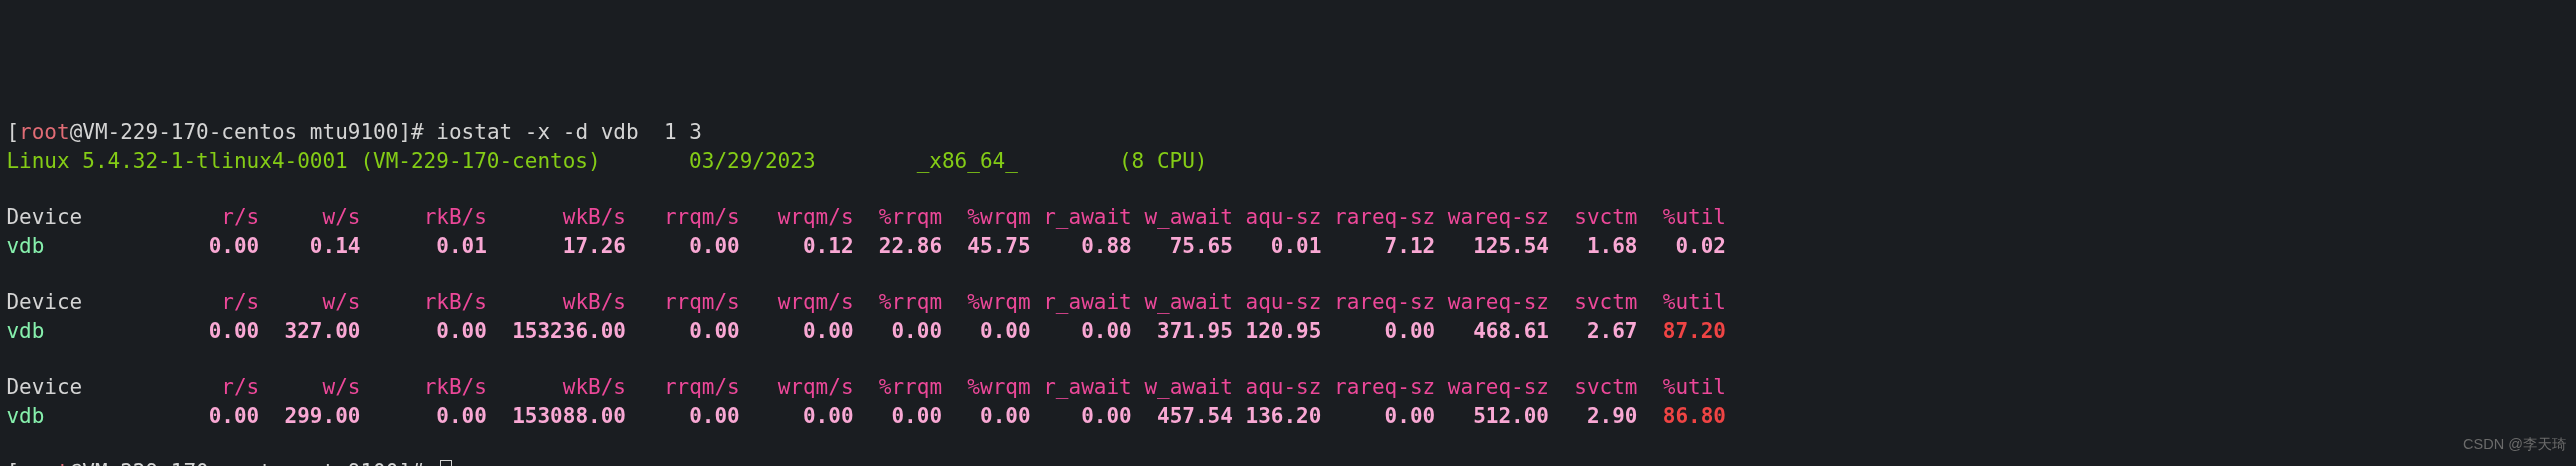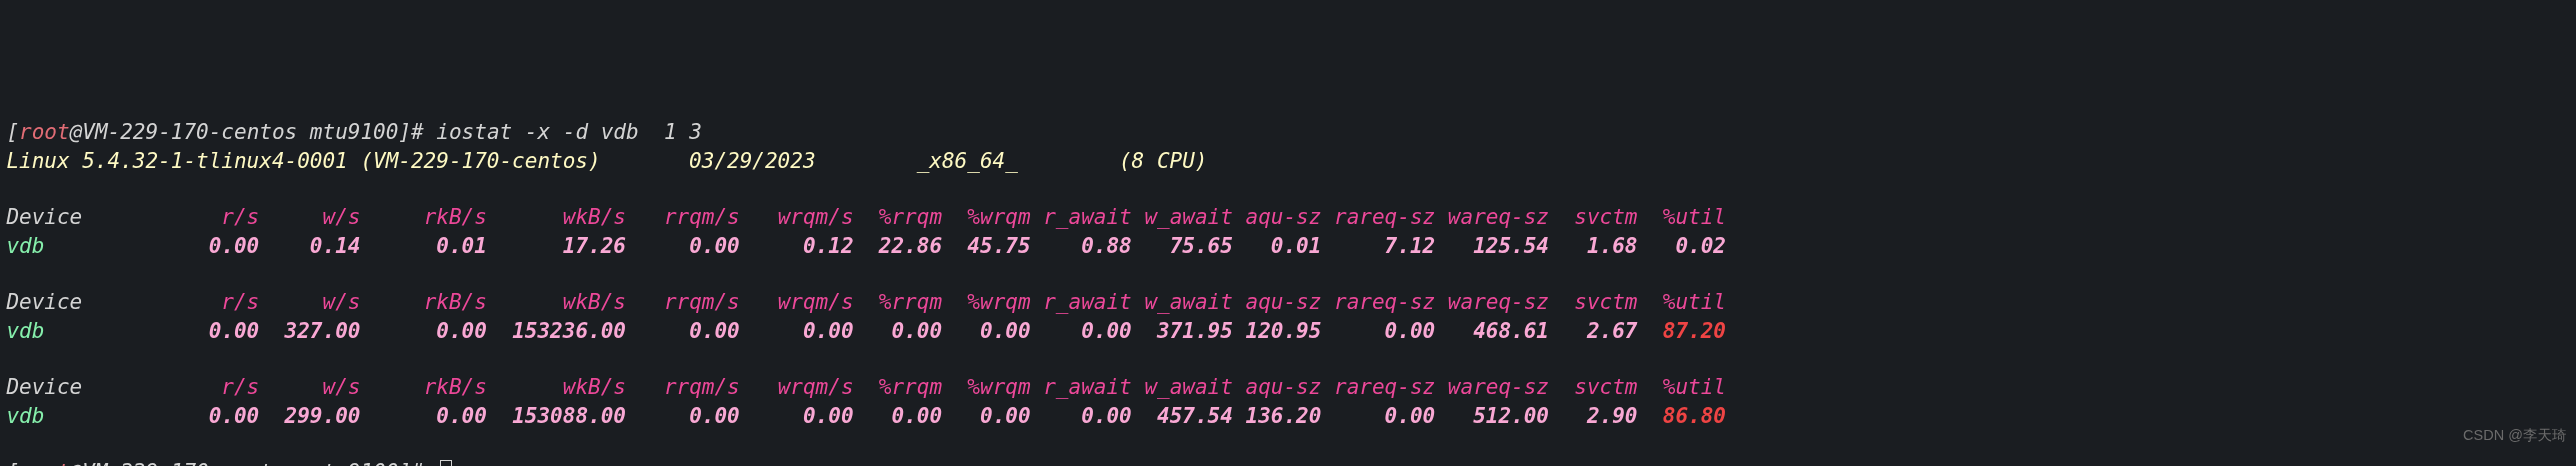--- a/index.html
+++ b/index.html
@@ -17,44 +17,44 @@
       width: 2576px;
       height: 466px;
       white-space: pre;
       position: relative;
     }
     .prompt-open { color: #d4d4d4; }
     .root { color: #e06c75; }
     .at { color: #d4d4d4; }
     .host-dir { color: #d4d4d4; }
     .cmd { color: #d4d4d4; }
-    .header-line { color: #fef9c3; }
+    .header-line { color: #84cc16; }
     .device-label { color: #d4d4d4; }
     .device-name { color: #86efac; }
     .col-header { color: #ec4899; }
     .val-blue { color: #f9a8d4; font-weight: bold; }
     .val-red { color: #ef4444; font-weight: bold; }
     .cursor {
       display: inline-block;
       width: 12px;
       height: 24px;
       border: 1.6px solid #d4d4d4;
       vertical-align: text-bottom;
       margin-left: 3.2px;
     }
     .watermark {
       position: absolute;
-      bottom: 20px;
+      bottom: 11px;
       right: 9.6px;
       font-size: 14.5px;
       color: #6b6b6b;
       font-family: sans-serif;
       margin-left: 6px;
     }
-    .row { display: block; font-style: italic; }
+    .row { display: block; }
   </style>
 </head>
 <body>
 
 
 
 <div id="terminal"><span class="row"><span class="prompt-open">[</span><span class="root">root</span><span class="at">@</span><span class="host-dir">VM-229-170-centos</span><span class="host-dir"> mtu9100</span><span class="prompt-open">]# </span><span class="cmd">iostat -x -d vdb  1 3</span></span><span class="row header-line">Linux 5.4.32-1-tlinux4-0001 (VM-229-170-centos)       03/29/2023        _x86_64_        (8 CPU)</span><span class="row"> </span><span class="row"><span class="device-label">Device       </span><span class="col-header">    r/s</span><span class="col-header">     w/s</span><span class="col-header">     rkB/s</span><span class="col-header">      wkB/s</span><span class="col-header">   rrqm/s</span><span class="col-header">   wrqm/s</span><span class="col-header">  %rrqm</span><span class="col-header">  %wrqm</span><span class="col-header"> r_await</span><span class="col-header"> w_await</span><span class="col-header"> aqu-sz</span><span class="col-header"> rareq-sz</span><span class="col-header"> wareq-sz</span><span class="col-header">  svctm</span><span class="col-header">  %util</span></span><span class="row"><span class="device-name">vdb          </span><span class="val-blue">   0.00</span><span class="val-blue">    0.14</span><span class="val-blue">      0.01</span><span class="val-blue">      17.26</span><span class="val-blue">     0.00</span><span class="val-blue">     0.12</span><span class="val-blue">  22.86</span><span class="val-blue">  45.75</span><span class="val-blue">    0.88</span><span class="val-blue">   75.65</span><span class="val-blue">   0.01</span><span class="val-blue">     7.12</span><span class="val-blue">   125.54</span><span class="val-blue">   1.68</span><span class="val-blue">   0.02</span></span><span class="row"> </span><span class="row"><span class="device-label">Device       </span><span class="col-header">    r/s</span><span class="col-header">     w/s</span><span class="col-header">     rkB/s</span><span class="col-header">      wkB/s</span><span class="col-header">   rrqm/s</span><span class="col-header">   wrqm/s</span><span class="col-header">  %rrqm</span><span class="col-header">  %wrqm</span><span class="col-header"> r_await</span><span class="col-header"> w_await</span><span class="col-header"> aqu-sz</span><span class="col-header"> rareq-sz</span><span class="col-header"> wareq-sz</span><span class="col-header">  svctm</span><span class="col-header">  %util</span></span><span class="row"><span class="device-name">vdb          </span><span class="val-blue">   0.00</span><span class="val-blue">  327.00</span><span class="val-blue">      0.00</span><span class="val-blue">  153236.00</span><span class="val-blue">     0.00</span><span class="val-blue">     0.00</span><span class="val-blue">   0.00</span><span class="val-blue">   0.00</span><span class="val-blue">    0.00</span><span class="val-blue">  371.95</span><span class="val-blue"> 120.95</span><span class="val-blue">     0.00</span><span class="val-blue">   468.61</span><span class="val-blue">   2.67</span><span class="val-red">  87.20</span></span><span class="row"> </span><span class="row"><span class="device-label">Device       </span><span class="col-header">    r/s</span><span class="col-header">     w/s</span><span class="col-header">     rkB/s</span><span class="col-header">      wkB/s</span><span class="col-header">   rrqm/s</span><span class="col-header">   wrqm/s</span><span class="col-header">  %rrqm</span><span class="col-header">  %wrqm</span><span class="col-header"> r_await</span><span class="col-header"> w_await</span><span class="col-header"> aqu-sz</span><span class="col-header"> rareq-sz</span><span class="col-header"> wareq-sz</span><span class="col-header">  svctm</span><span class="col-header">  %util</span></span><span class="row"><span class="device-name">vdb          </span><span class="val-blue">   0.00</span><span class="val-blue">  299.00</span><span class="val-blue">      0.00</span><span class="val-blue">  153088.00</span><span class="val-blue">     0.00</span><span class="val-blue">     0.00</span><span class="val-blue">   0.00</span><span class="val-blue">   0.00</span><span class="val-blue">    0.00</span><span class="val-blue">  457.54</span><span class="val-blue"> 136.20</span><span class="val-blue">     0.00</span><span class="val-blue">   512.00</span><span class="val-blue">   2.90</span><span class="val-red">  86.80</span></span><span class="row"> </span><span class="row"><span class="prompt-open">[</span><span class="root">root</span><span class="at">@</span><span class="host-dir">VM-229-170-centos</span><span class="host-dir"> mtu9100</span><span class="prompt-open">]# </span><span class="cursor"></span></span></div>
 <div class="watermark">CSDN @李天琦</div>
 
 

